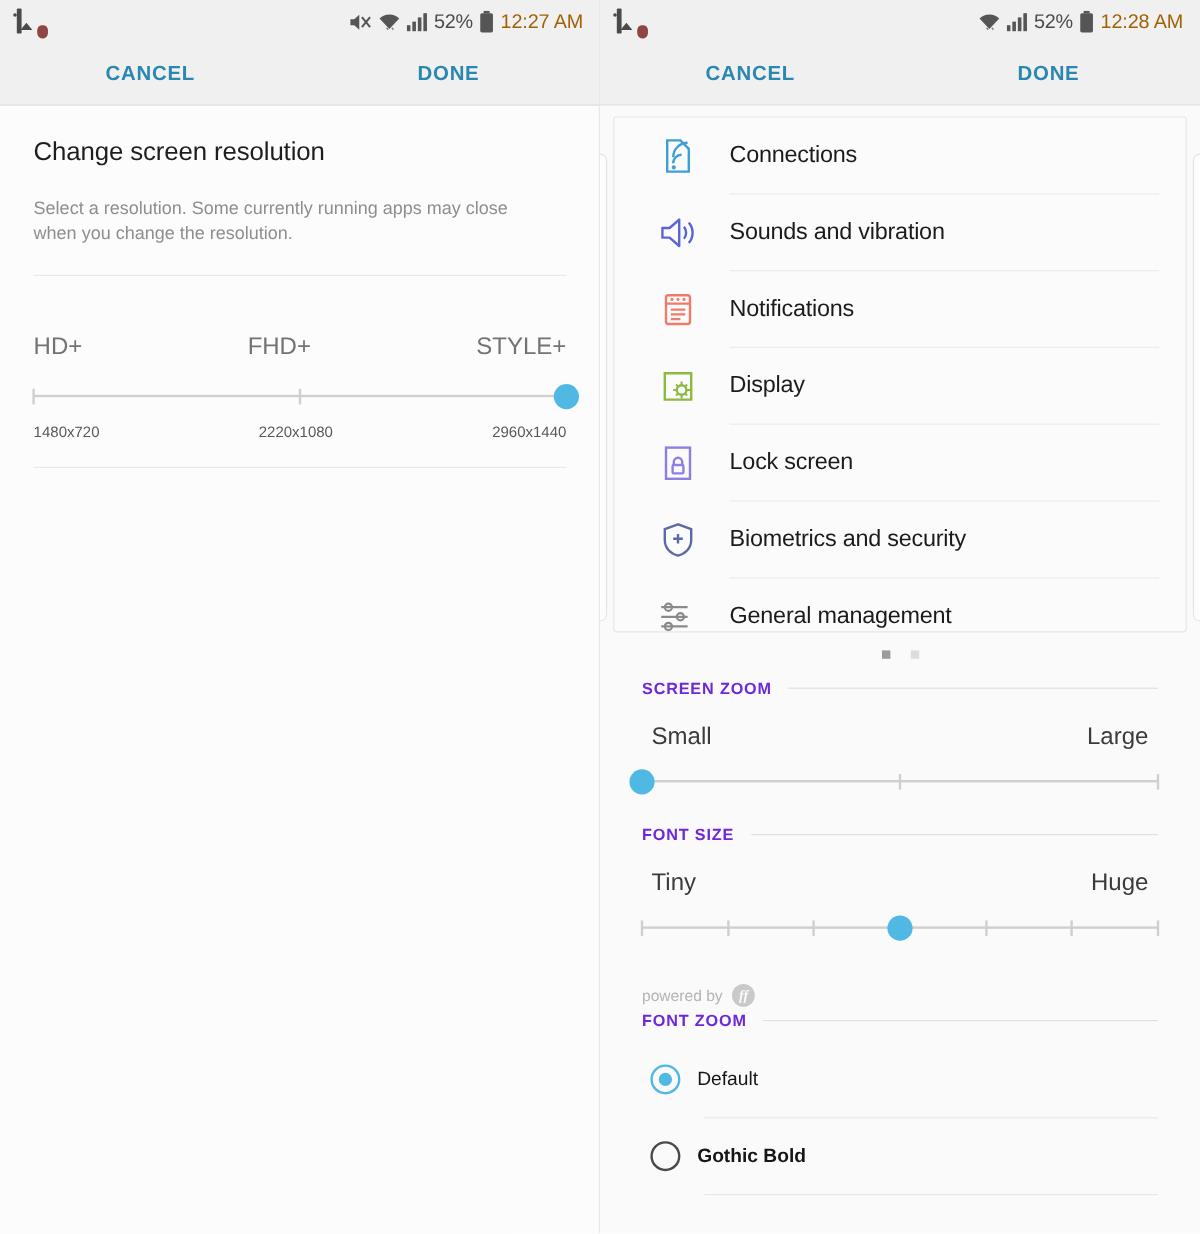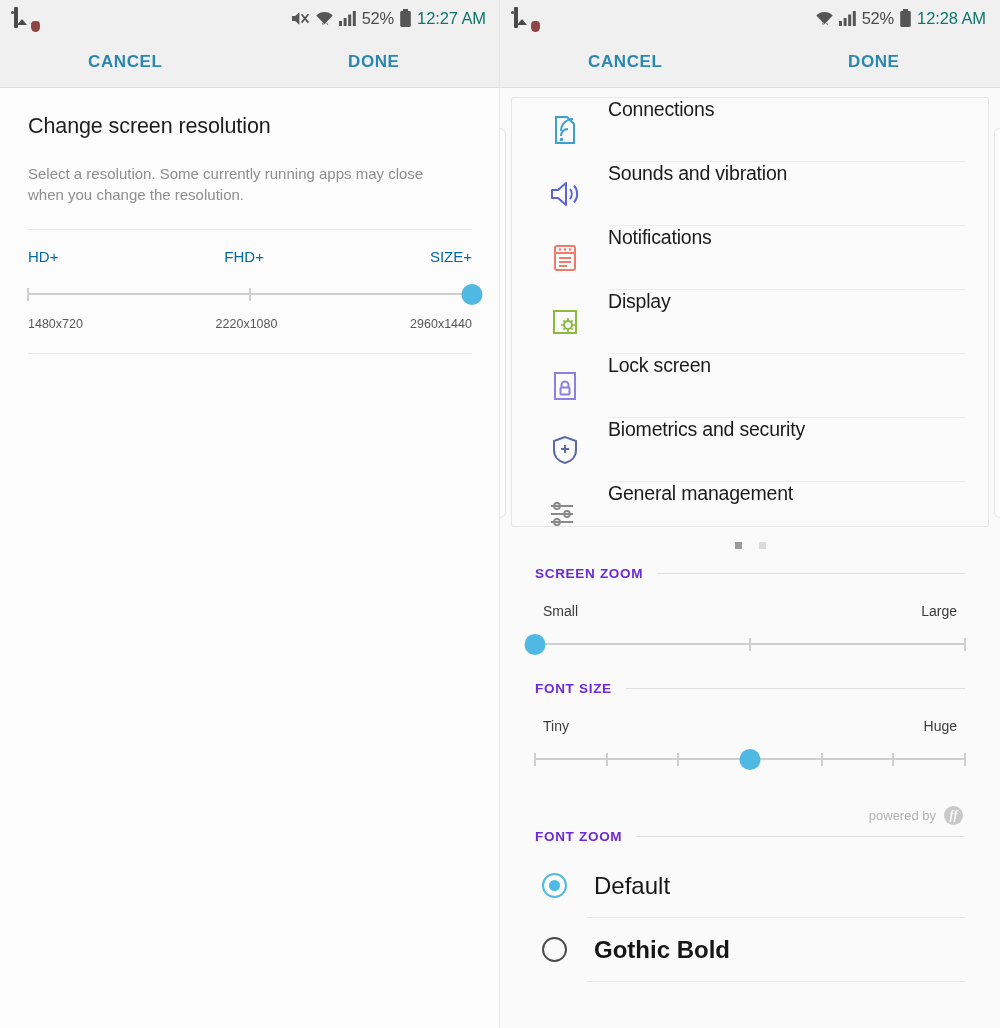--- a/index.html
+++ b/index.html
@@ -22,21 +22,21 @@
 
   
   .statusbar {
     height: 36px; background: #f0f0f0;
     display: flex; align-items: center; padding: 0 14px;
     position: relative;
   }
   .sb-left  { display: flex; align-items: center; gap: 9px; }
   .sb-right { display: flex; align-items: center; gap: 5px; margin-left: auto; }
   .sb-time {
-    font-size: 16.5px; color: #0f766e; letter-spacing: -0.1px;
+    font-size: 16.5px; color: #a16207; letter-spacing: -0.1px;
     white-space: nowrap;
   }
   .sb-pct {
     font-size: 16.5px; color: #4a4a4a; letter-spacing: -0.2px;
   }
   .ic { display: inline-block; line-height: 0; }
 
   
   .icon-image {
     width: 17px; height: 14px; border: 2px solid #4a4a4a; border-radius: 1px;
@@ -84,21 +84,21 @@
   }
   .res-desc {
     font-size: 15px; color: #8e8e8e; line-height: 21px;
     max-width: 420px;
   }
   .hr-light { height: 1px; background: #e9e9e9; margin: 24px 0 0 0; }
 
   .res-slider-wrap { padding: 18px 0 0 0; }
   .tick-labels {
     display: flex; justify-content: space-between;
-    font-size: 15px; color: #0369a1; margin-bottom: 18px;
+    font-size: 20px; color: #737373; margin-bottom: 18px; margin-top: 30px;
   }
   .tick-labels.sub { font-size: 12.5px; color: #585858; margin: 12px 0 0 0; }
 
   
   .slider { position: relative; height: 22px; }
   .slider .rail {
     position: absolute; top: 10px; left: 0; right: 0; height: 2px; background: #cfcfcf;
   }
   .slider .tick {
     position: absolute; width: 2px; height: 13px; background: #cfcfcf; top: 4.5px;
@@ -121,21 +121,21 @@
   .card-peek.lp { left: -12px; border-radius: 6px; }
   .card-peek.rp { right: -12px; border-radius: 6px; }
 
   .settings-card {
     position: absolute; left: 11px; right: 11px; top: 9px; height: 430px;
     background: #fbfbfb; border: 1px solid #e6e6e6; border-radius: 3px;
     overflow: hidden;
   }
   .settings-list { padding: 0 0 0 0; }
   .settings-row {
-    display: flex; height: 63px; padding-left: 33px;
+    display: flex; align-items: center; height: 63px; padding-left: 33px;
     cursor: pointer;
   }
   .settings-row .sr-icon {
     width: 40px; flex: 0 0 40px; display: flex; align-items: center; justify-content: center;
   }
   .settings-row .sr-label {
     margin-left: 23px; font-size: 19.5px; color: #1b1b1b; letter-spacing: -0.2px;
   }
   .settings-sep { height: 1px; background: #ececec; margin-left: 96px; margin-right: 22px; }
 
@@ -149,25 +149,25 @@
     display: flex; align-items: center; gap: 14px; margin-top: 8px;
   }
   .sec-head .sh-text {
     font-size: 13.5px; font-weight: bold; color: #6d28d9; letter-spacing: .7px;
     white-space: nowrap;
   }
   .sec-head .sh-line { flex: 1; height: 1px; background: #e0e0e0; }
 
   .range-labels {
     display: flex; justify-content: space-between;
-    font-size: 14px; color: #3b3b3b; margin: 22px 8px 14px 8px;
+    font-size: 20px; color: #3b3b3b; margin: 22px 8px 14px 8px;
   }
 
   .powered {
-    display: flex; align-items: center; justify-content: flex-end; gap: 8px;
+    display: flex; align-items: center; justify-content: flex-start; gap: 8px;
     font-size: 13px; color: #b3b3b3; padding-right: 2px;
   }
   .pb-badge {
     width: 19px; height: 19px; border-radius: 50%; background: #c9c9c9;
     color: #fafafa; font-size: 12px; font-style: italic; font-weight: bold;
     display: flex; align-items: center; justify-content: center;
     font-family: "Liberation Serif", serif;
   }
 
   .fontstyle-row {
@@ -176,21 +176,21 @@
   .radio {
     width: 25px; height: 25px; border-radius: 50%;
     border: 2px solid #4a4a4a; flex: 0 0 25px; margin-left: 7px;
     position: relative; background: #fafafa;
   }
   .radio.checked { border-color: #4fb9e3; }
   .radio.checked::after {
     content: ""; position: absolute; left: 5px; top: 5px;
     width: 11px; height: 11px; border-radius: 50%; background: #4fb9e3;
   }
-  .fs-label { margin-left: 27px; font-size: 24px; color: #161616; }
+  .fs-label { margin-left: 14px; font-size: 16px; color: #161616; }
   .fs-label.bold { font-weight: bold; }
   .fs-sep { height: 1px; background: #e8e8e8; margin-left: 52px; }
 </style>
 </head>
 <body>
 
 <div class="screen">
 
   <div class="panel panel-left">
 
@@ -238,21 +238,21 @@
 
     <div class="res-sheet">
       <h1 class="res-title">Change screen resolution</h1>
       <p class="res-desc">Select a resolution. Some currently running apps may close when you change the resolution.</p>
       <div class="hr-light"></div>
 
       <div class="res-slider-wrap">
         <div class="tick-labels">
           <span>HD+</span>
           <span>FHD+</span>
-          <span>SIZE+</span>
+          <span>STYLE+</span>
         </div>
         <div class="slider" id="resolution-slider">
           <div class="rail"></div>
         <div class="tick" style="left: 0%;"></div>
             <div class="tick" style="left: 50%;"></div>
             <div class="tick" style="left: 100%;"></div>
             <div class="thumb" style="left: 100%;"></div>
           </div>
         <div class="tick-labels sub">
           <span>1480x720</span>

